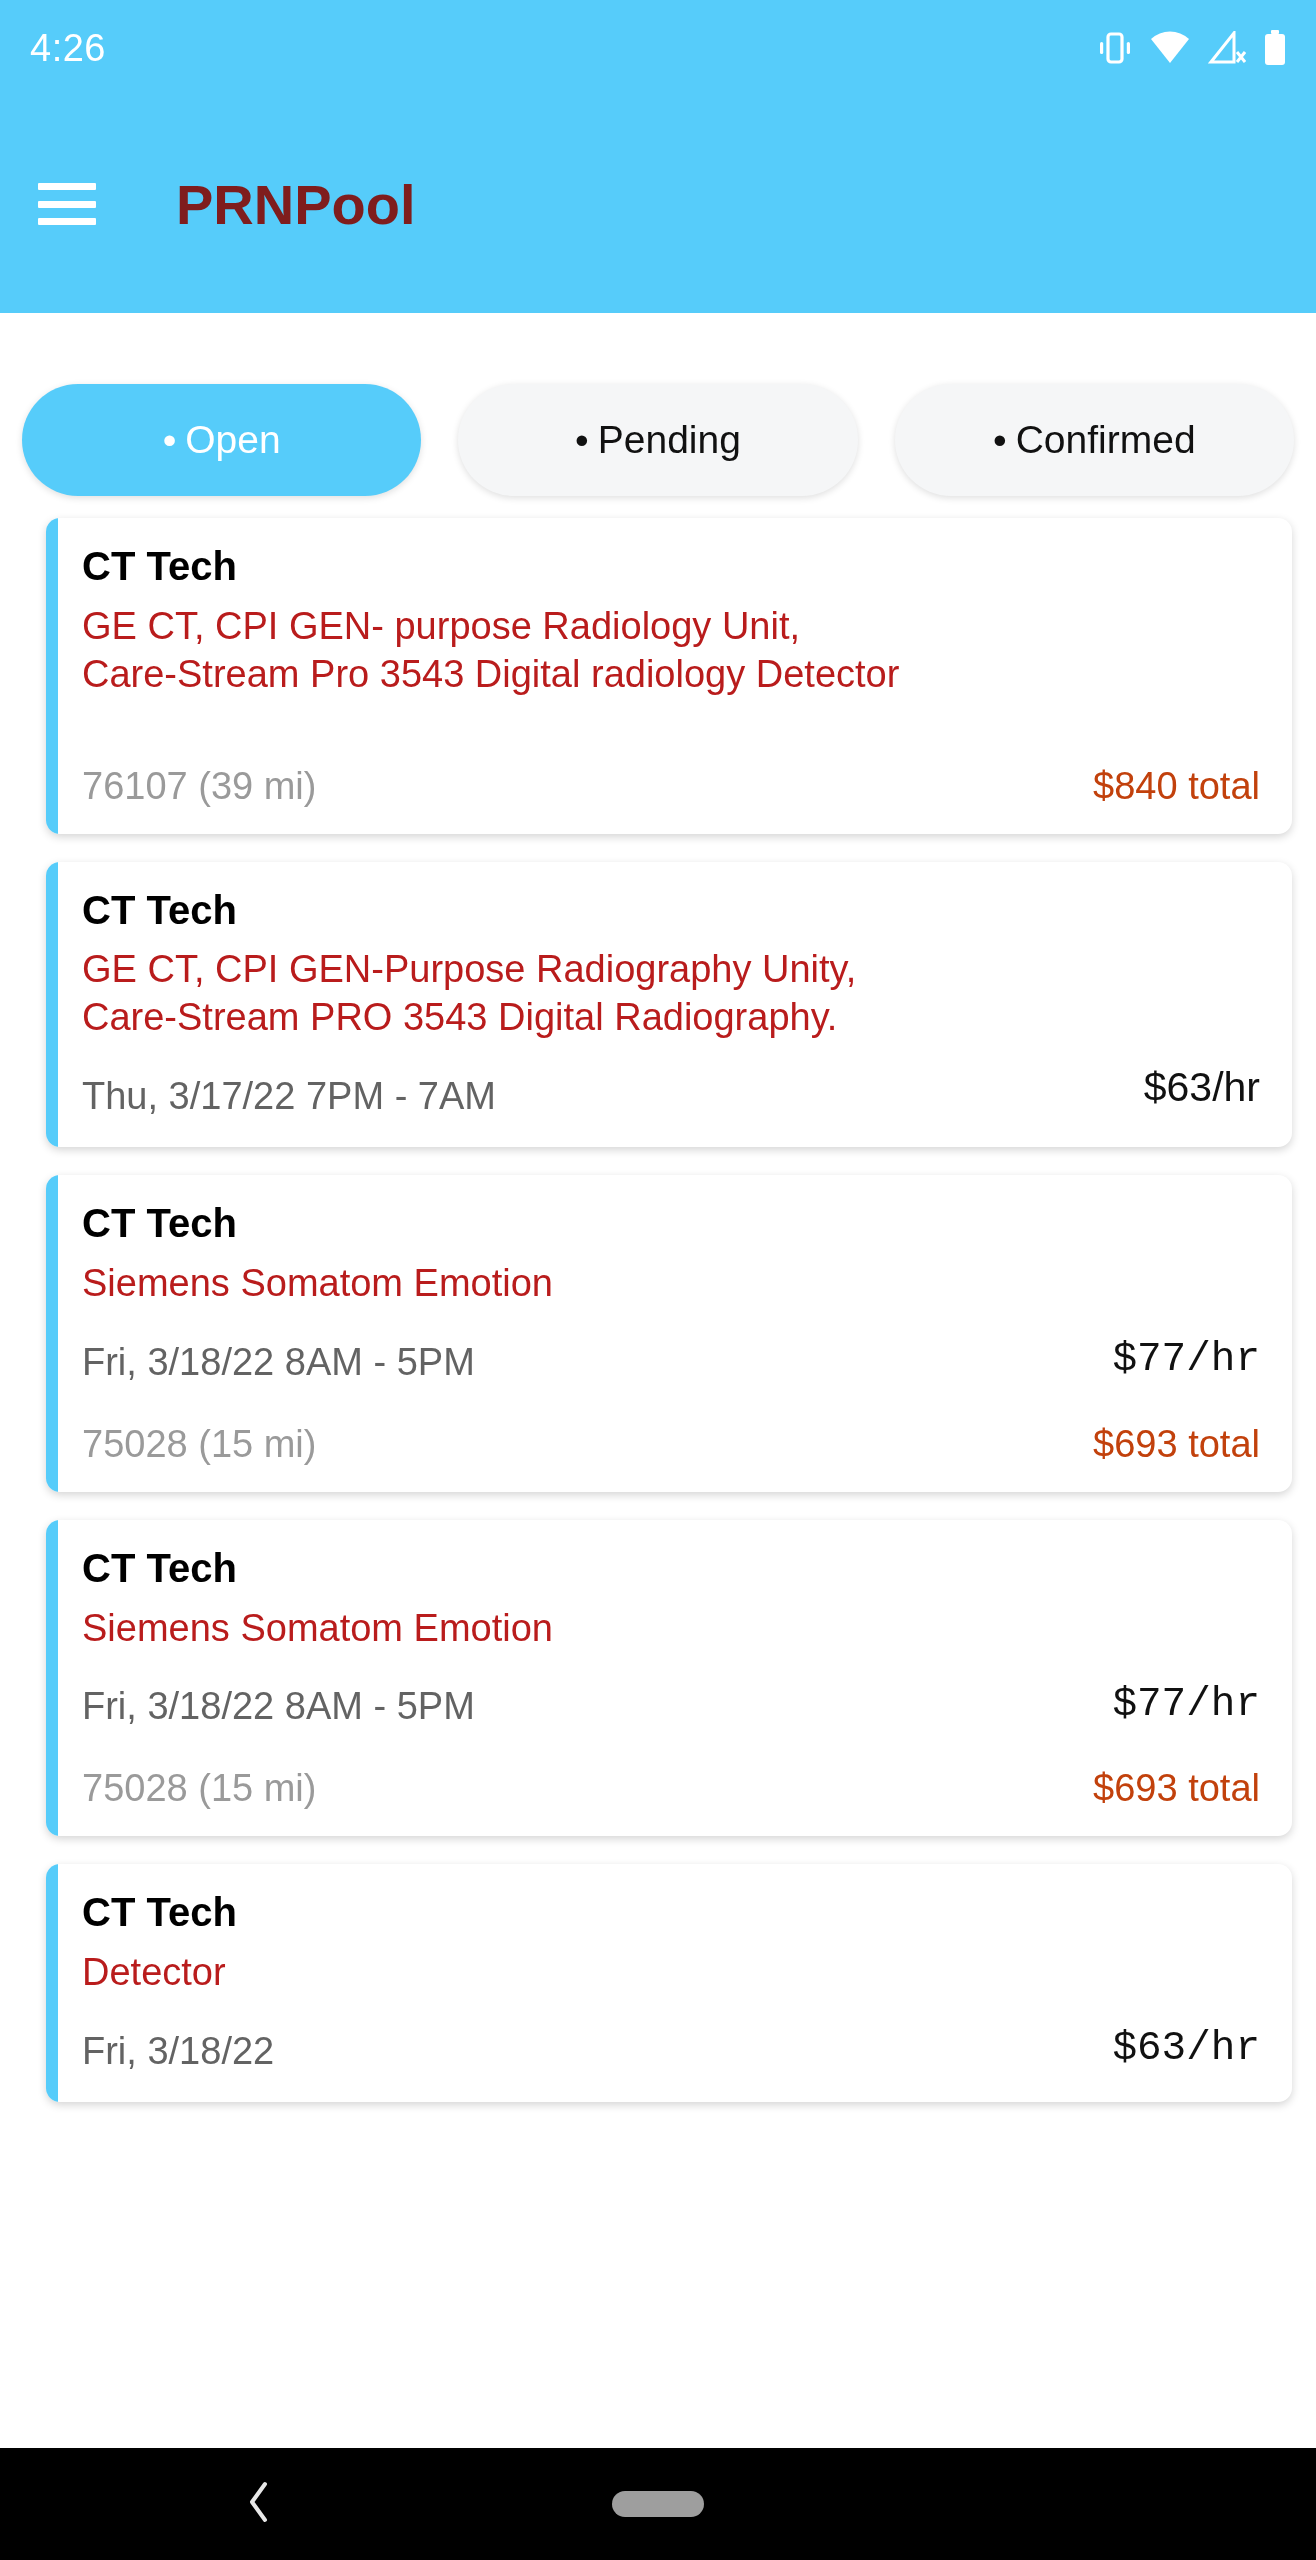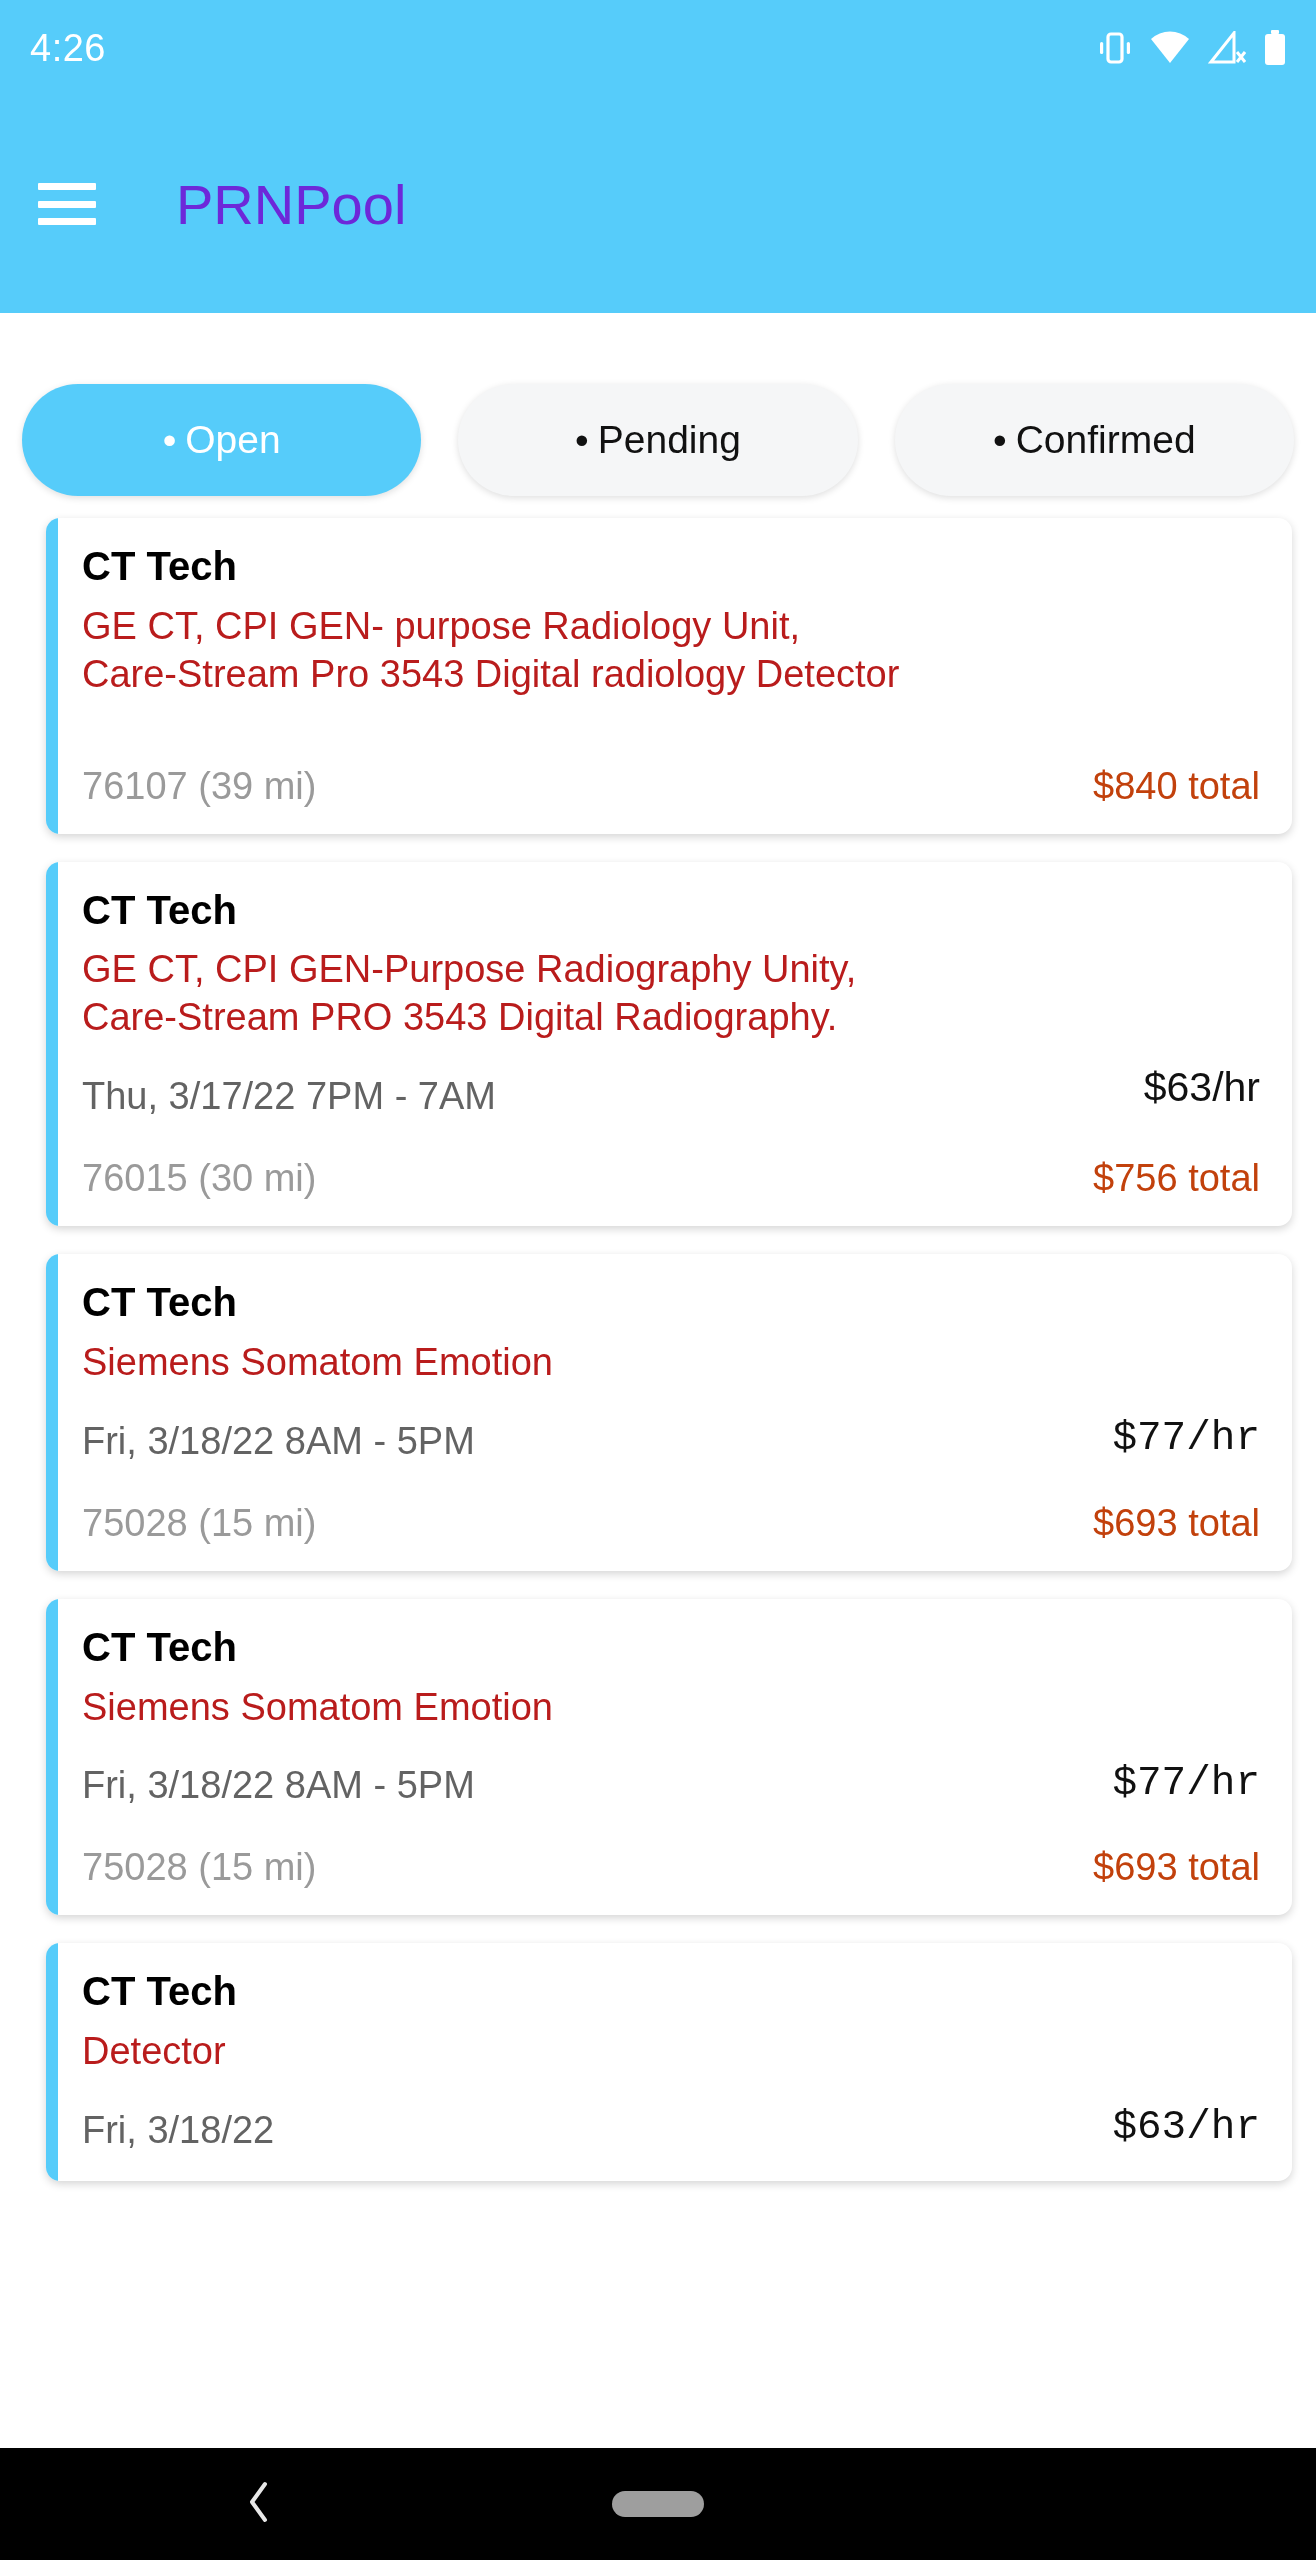--- a/index.html
+++ b/index.html
@@ -63,23 +63,23 @@
     flex: 0 0 auto;
   }
   .hamburger span {
     display: block;
     height: 7px;
     width: 100%;
     background: #ffffff;
     border-radius: 1px;
   }
   .app-title {
-    color: #6d28d9;
+    color: #7f1d1d;
     font-size: 56px;
-    font-weight: 400;
+    font-weight: 700;
     margin-left: 80px;
     letter-spacing: 0px;
   }
 
   
   .content {
     flex: 1 1 auto;
     background: #ffffff;
     position: relative;
     overflow: hidden;
@@ -309,24 +309,20 @@
           <div class="card-left">
             <div class="card-equip">GE CT, CPI GEN-Purpose Radiography Unity,
 Care-Stream PRO 3543 Digital Radiography.</div>
             <div class="card-when">Thu, 3/17/22
 7PM - 7AM</div>
           </div>
           <div class="card-right">
             <div class="card-rate">$63/hr</div>
           </div>
         </div>
-        <div class="card-footer">
-          <div class="card-zip">76015 (30 mi)</div>
-          <div class="card-total">$756 total</div>
-        </div>
       </div>
 
       <div class="card one-line">
         <div class="card-title">CT Tech</div>
         <div class="card-body">
           <div class="card-left">
             <div class="card-equip">Siemens Somatom Emotion</div>
             <div class="card-when">Fri, 3/18/22
 8AM - 5PM</div>
           </div>

